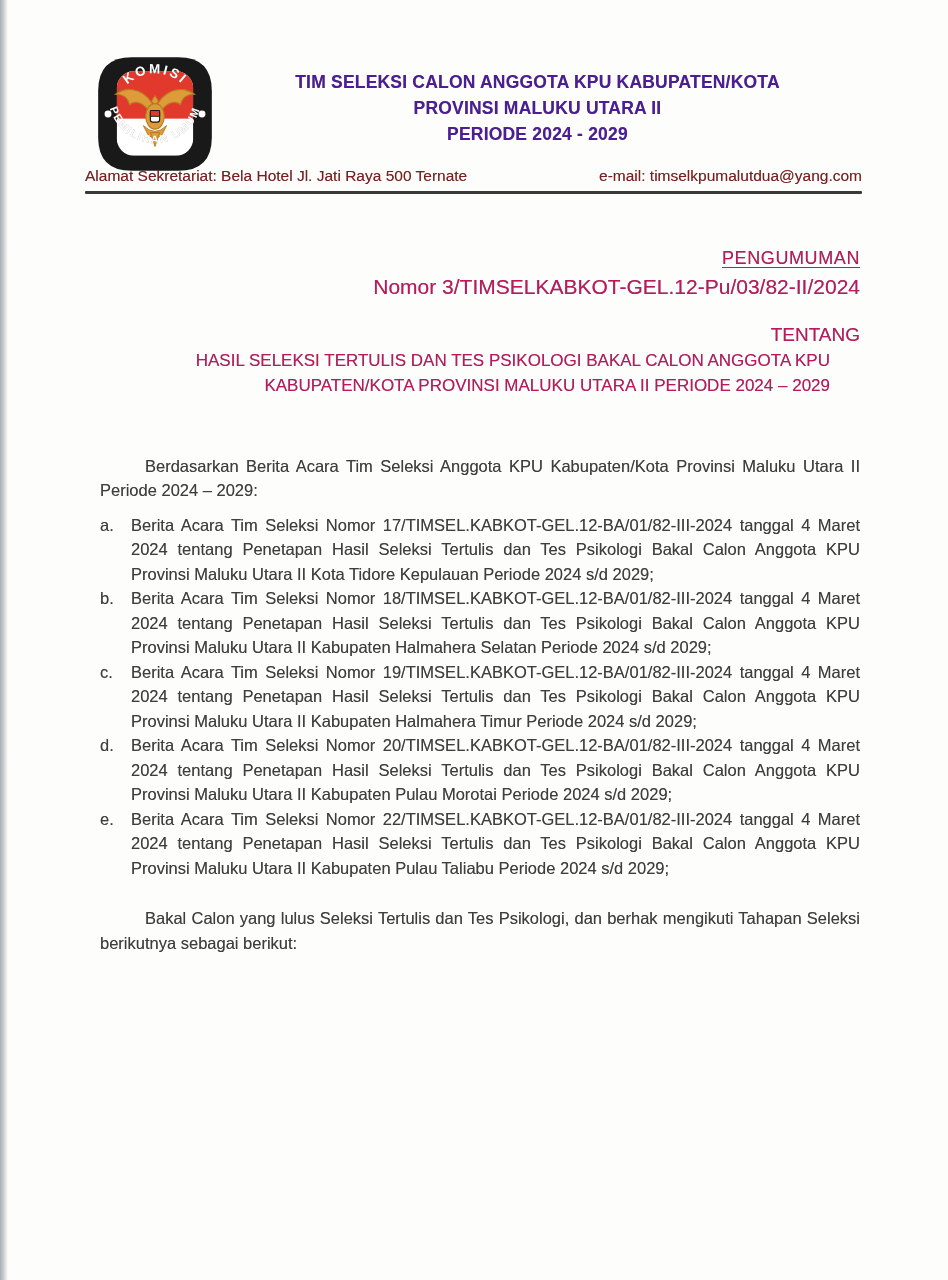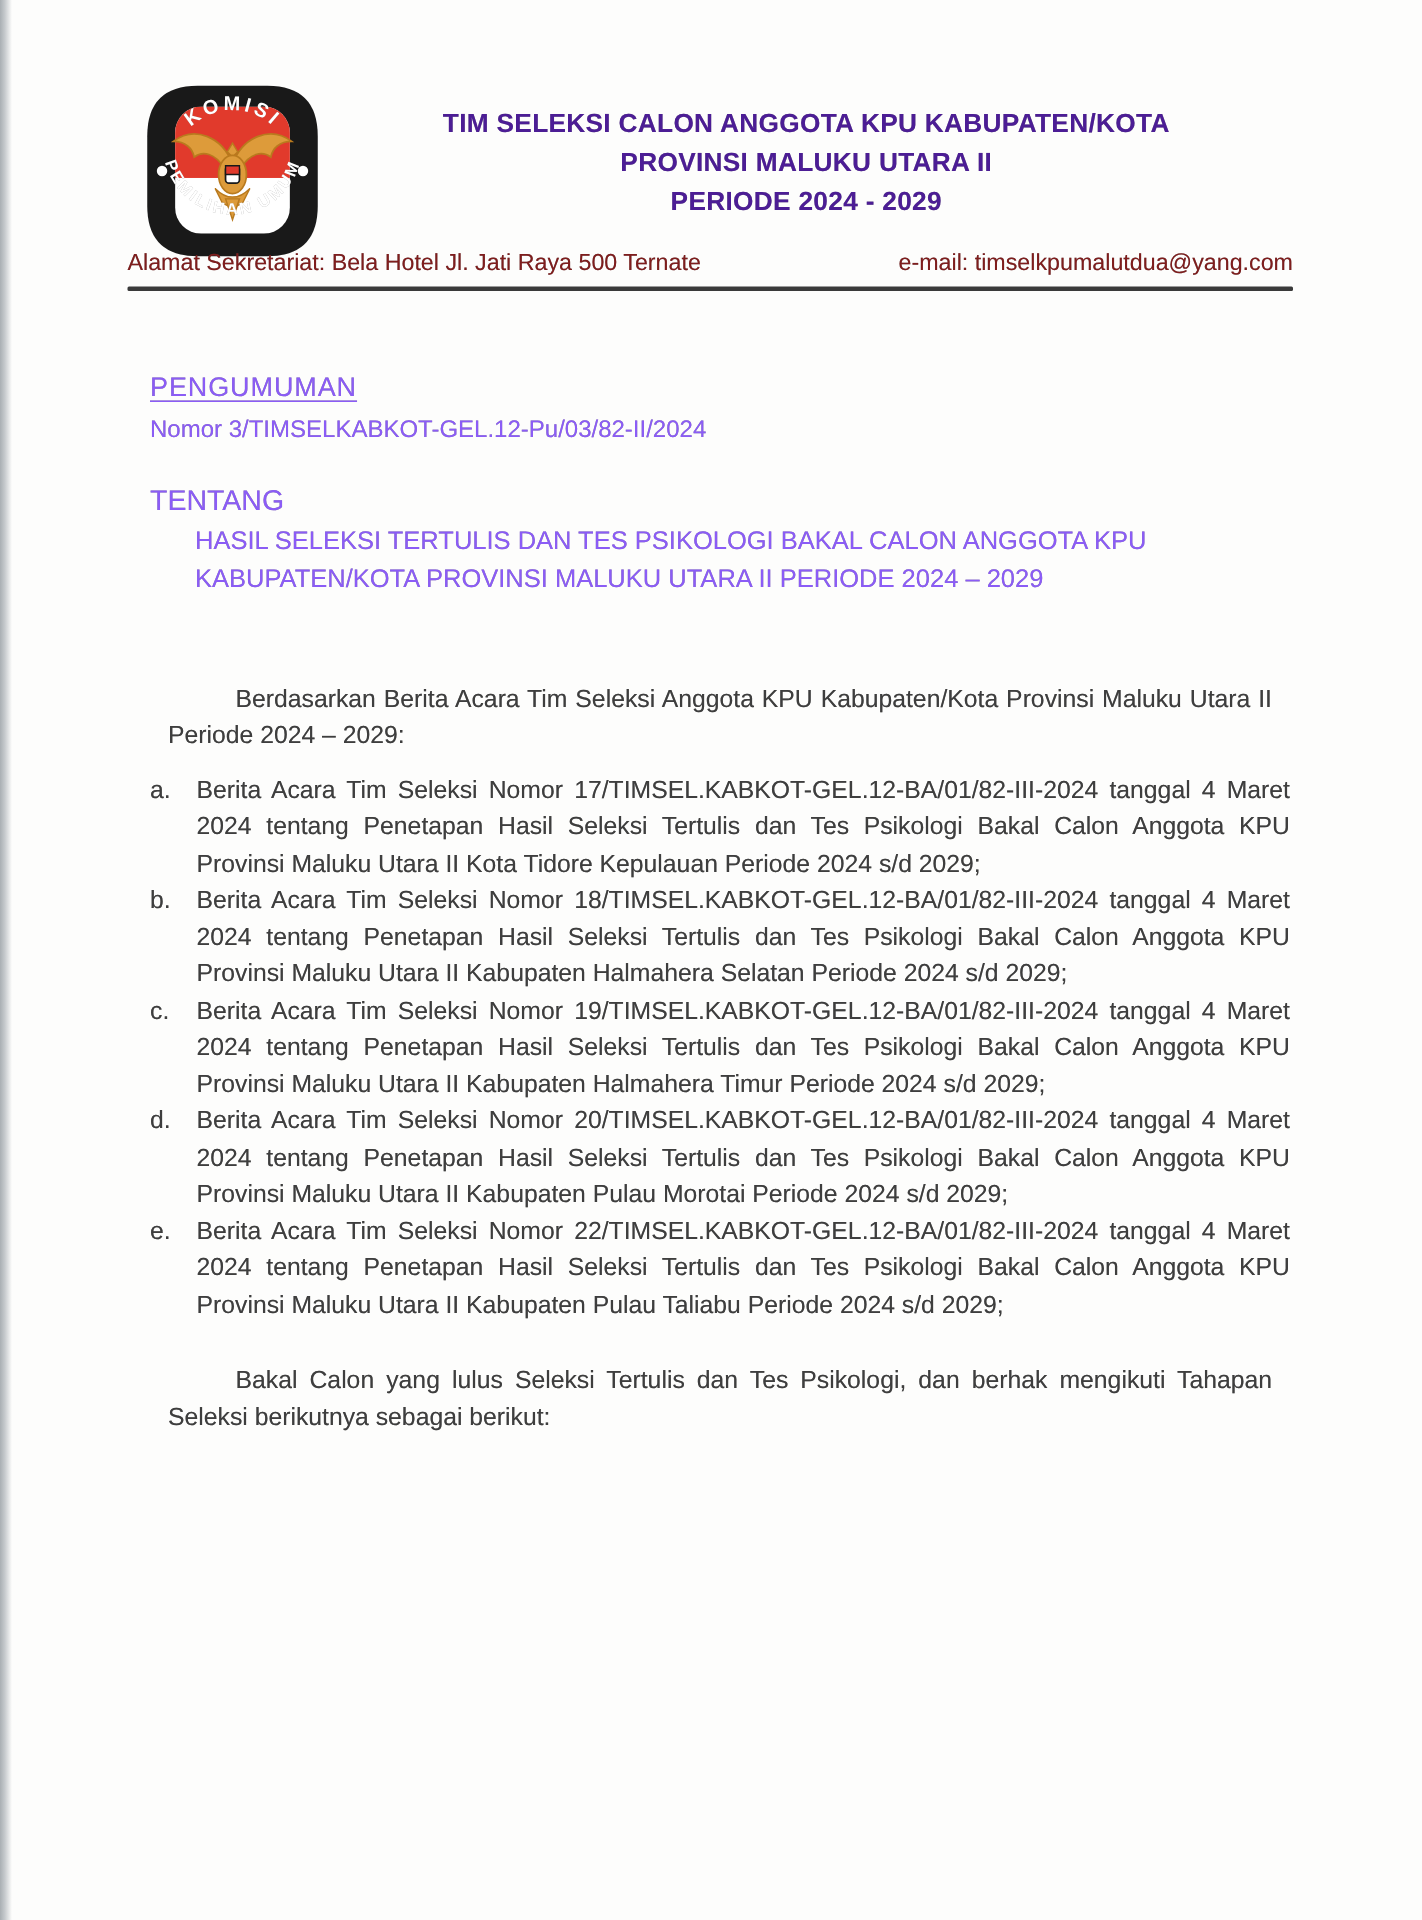--- a/index.html
+++ b/index.html
@@ -28,29 +28,29 @@
     position:absolute;left:85px;right:86px;top:166px;
     display:flex;justify-content:space-between;align-items:baseline;
     font-size:15.5px;line-height:20px;color:#7f1d1d;
   }
   .rule{
     position:absolute;left:85px;right:86px;top:191px;height:3px;
     background:#3a3a3a;border-radius:1px;
   }
   
   .doc-body{position:absolute;left:100px;right:88px;top:246px;font-size:16.5px;line-height:24.5px;}
-  .title-block{text-align:left;color:#8b5cf6;}
+  .title-block{text-align:right;color:#be185d;}
   .announce{
     font-size:18px;letter-spacing:.6px;
     text-decoration:underline;text-underline-offset:3px;
   }
-  .nomor{font-size:16px;margin-top:4px;}
+  .nomor{font-size:21px;margin-top:4px;}
   .tentang{font-size:19px;margin-top:24px;}
   .subject{font-size:17px;line-height:25px;margin:0 auto;width:700px;}
-  .para{margin:12px;text-align:justify;}
+  .para{margin:0;text-align:justify;}
   .intro{margin-top:56px;text-indent:45px;}
   .items{list-style:none;margin:10px 0 0 0;padding:0;}
   .item{position:relative;padding-left:31px;text-align:justify;}
   .marker{position:absolute;left:0;top:0;}
   .closing{margin-top:26px;text-indent:45px;}
 </style>
 </head>
 <body>
 
 <div class="page">

